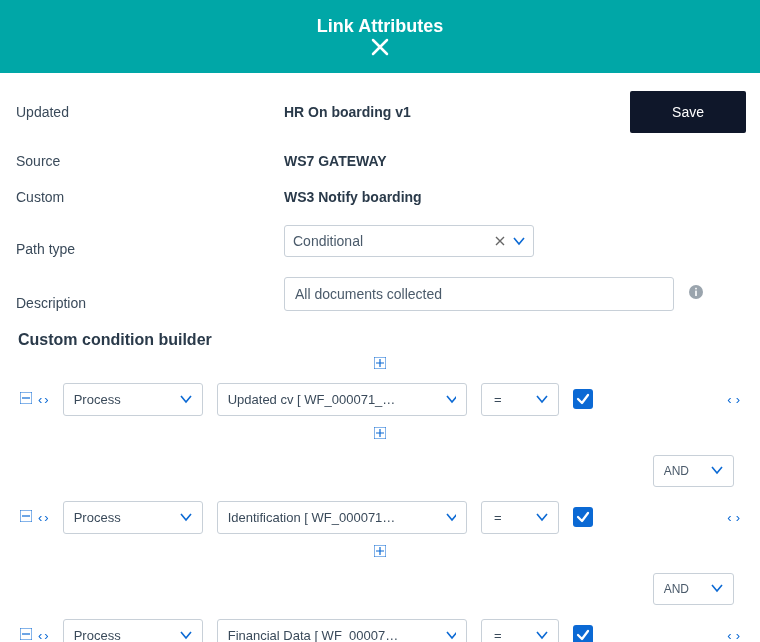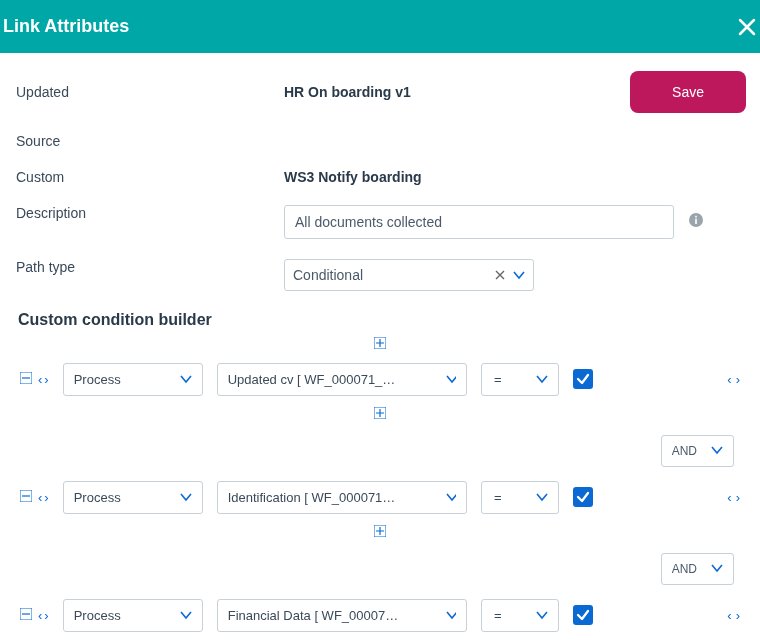--- a/index.html
+++ b/index.html
@@ -1,24 +1,24 @@
 <!DOCTYPE html>
 <html><head>
 <meta charset="utf-8">
 <style>
   * { box-sizing: border-box; margin: 0; padding: 0; font-family: -apple-system, BlinkMacSystemFont, "Segoe UI", Arial, sans-serif; }
   body { background: #fff; width: 760px; }
-  .header { background: #00a7a7; color: #fff; padding: 16px 3px; display: flex; justify-content: space-between; align-items: center; }
+  .header { background: #00a7a7; color: #fff; padding: 16px 16px; display: flex; justify-content: space-between; align-items: center; flex-direction: column; }
   .header h1 { font-size: 18px; font-weight: 600; }
   .header .close { cursor: pointer; display:flex; align-items:center; }
   .content { padding: 18px 14px 0 14px; }
-  .form-row { display: flex; align-items: flex-start; margin-bottom: 20px; }
+  .form-row { display: flex; align-items: flex-end; margin-bottom: 20px; }
   .form-label { width: 270px; color: #3a4a5a; font-size: 14px; padding-left: 2px; }
   .form-value { flex: 1; color: #2a3a4a; font-size: 14px; font-weight: bold; }
-  .save-btn { background: #be185d; color: #fff; border: none; padding: 13px 42px; font-size: 14px; cursor: pointer; border-radius: 8px; margin-left: auto; }
+  .save-btn { background: #0f172a; color: #fff; border: none; padding: 13px 42px; font-size: 14px; cursor: pointer; border-radius: 2px; margin-left: auto; }
   .top-row { display:flex; align-items:center; }
   .desc-input-wrap { display:flex; align-items:center; gap:14px; width: 420px; }
   .desc-input { width: 392px; padding: 8px 10px; border: 1px solid #c8d0d8; border-radius: 3px; font-size: 14px; color:#4a5a6a; }
   .info-icon { color:#888; }
   .path-select { width: 250px; border:1px solid #c8d0d8; border-radius:3px; padding:7px 8px; display:flex; align-items:center; justify-content:space-between; font-size:14px; color:#4a5a6a; }
   .path-select .controls { display:flex; gap:8px; }
   .clear-x { color:#666; cursor:pointer; }
   .chev-down { color:#0b69d4; cursor:pointer; }
   .section-title { font-size: 16px; font-weight:600; color:#2a3a4a; margin: 4px 0 4px 0; padding-left:4px; }
   .builder { padding: 0 6px; }
@@ -33,21 +33,21 @@
   .select-box .chev { color:#0b69d4; margin-left:8px; cursor:pointer; }
   .sel-scope { width: 140px; }
   .sel-field { width: 250px; }
   .sel-field span { white-space: nowrap; overflow:hidden; text-overflow:ellipsis; }
   .sel-op { width: 78px; justify-content:center; gap:24px;}
   .sel-op .op-text { flex:1; text-align:center; }
   .checkbox { width:20px; height:20px; background:#0b69d4; border-radius:3px; display:flex; align-items:center; justify-content:center; cursor:pointer; }
   .checkbox svg { display:block; }
   .row-right { margin-left:auto; display:flex; gap:4px; }
   .conn-row { display:flex; justify-content:flex-end; padding: 6px 6px 6px 0; }
-  .conn-box { border:1px solid #c8d0d8; border-radius:3px; padding:8px 10px; display:flex; align-items:center; gap:14px; font-size:12px; color:#4a5a6a; }
+  .conn-box { border:1px solid #c8d0d8; border-radius:3px; padding:8px 10px; display:flex; align-items:center; gap:22px; font-size:12px; color:#4a5a6a; }
   .conn-box .chev { color:#0b69d4; cursor:pointer; }
 </style>
 </head>
 <body>
 
 <div class="header">
   <h1>Link Attributes</h1>
   <span class="close">
     <svg width="20" height="20" viewBox="0 0 20 20">
         <path d="M3 3 L17 17 M17 3 L3 17" stroke="#fff" stroke-width="2.5" stroke-linecap="round"></path>
@@ -58,60 +58,61 @@
 <div class="content">
 
   <div class="form-row top-row">
     <div class="form-label">Updated</div>
     <div class="form-value">HR On boarding v1</div>
     <button class="save-btn">Save</button>
   </div>
 
   <div class="form-row">
     <div class="form-label">Source</div>
+    <div class="form-value">WS7 GATEWAY</div>
   </div>
 
   <div class="form-row">
     <div class="form-label">Custom</div>
     <div class="form-value">WS3 Notify boarding</div>
+  </div>
+
+  <div class="form-row">
+    <div class="form-label">Path type</div>
+    <div class="path-select">
+      <span>Conditional</span>
+      <span class="controls">
+        <span class="clear-x">
+          <svg width="10" height="10" viewBox="0 0 10 10">
+              <path d="M1 1 L9 9 M9 1 L1 9" stroke="#666" stroke-width="1.4"></path>
+            </svg>
+        </span>
+        <span class="chev-down">
+          <svg width="12" height="10" viewBox="0 0 12 10">
+              <path d="M1 2 L6 8 L11 2" stroke="#0b69d4" stroke-width="1.6" fill="none"></path>
+            </svg>
+        </span>
+      </span>
+    </div>
   </div>
 
   <div class="form-row">
     <div class="form-label">Description</div>
     <div class="desc-input-wrap">
       <input class="desc-input" value="All documents collected" style="">
       <span class="info-icon">
         <svg width="16" height="16" viewBox="0 0 16 16">
             <circle cx="8" cy="8" r="7" fill="#9aa4ad"></circle>
             <rect x="7.2" y="6.6" width="1.6" height="5.4" fill="#fff"></rect>
             <rect x="7.2" y="3.8" width="1.6" height="1.6" fill="#fff"></rect>
           </svg>
       </span>
     </div>
   </div>
 
-  <div class="form-row">
-    <div class="form-label">Path type</div>
-    <div class="path-select">
-      <span>Conditional</span>
-      <span class="controls">
-        <span class="clear-x">
-          <svg width="10" height="10" viewBox="0 0 10 10">
-              <path d="M1 1 L9 9 M9 1 L1 9" stroke="#666" stroke-width="1.4"></path>
-            </svg>
-        </span>
-        <span class="chev-down">
-          <svg width="12" height="10" viewBox="0 0 12 10">
-              <path d="M1 2 L6 8 L11 2" stroke="#0b69d4" stroke-width="1.6" fill="none"></path>
-            </svg>
-        </span>
-      </span>
-    </div>
-  </div>
-
   <h2 class="section-title">Custom condition builder</h2>
 
   <div class="builder">
 
     <div class="plus-row">
         <span class="plus-icon"><svg width="12" height="12" viewBox="0 0 12 12">
             <rect x="0" y="0" width="12" height="12" fill="none" stroke="#0b69d4" stroke-width="1"></rect>
             <path d="M6 2 V10 M2 6 H10" stroke="#0b69d4" stroke-width="1.2"></path>
           </svg></span>
       </div>

